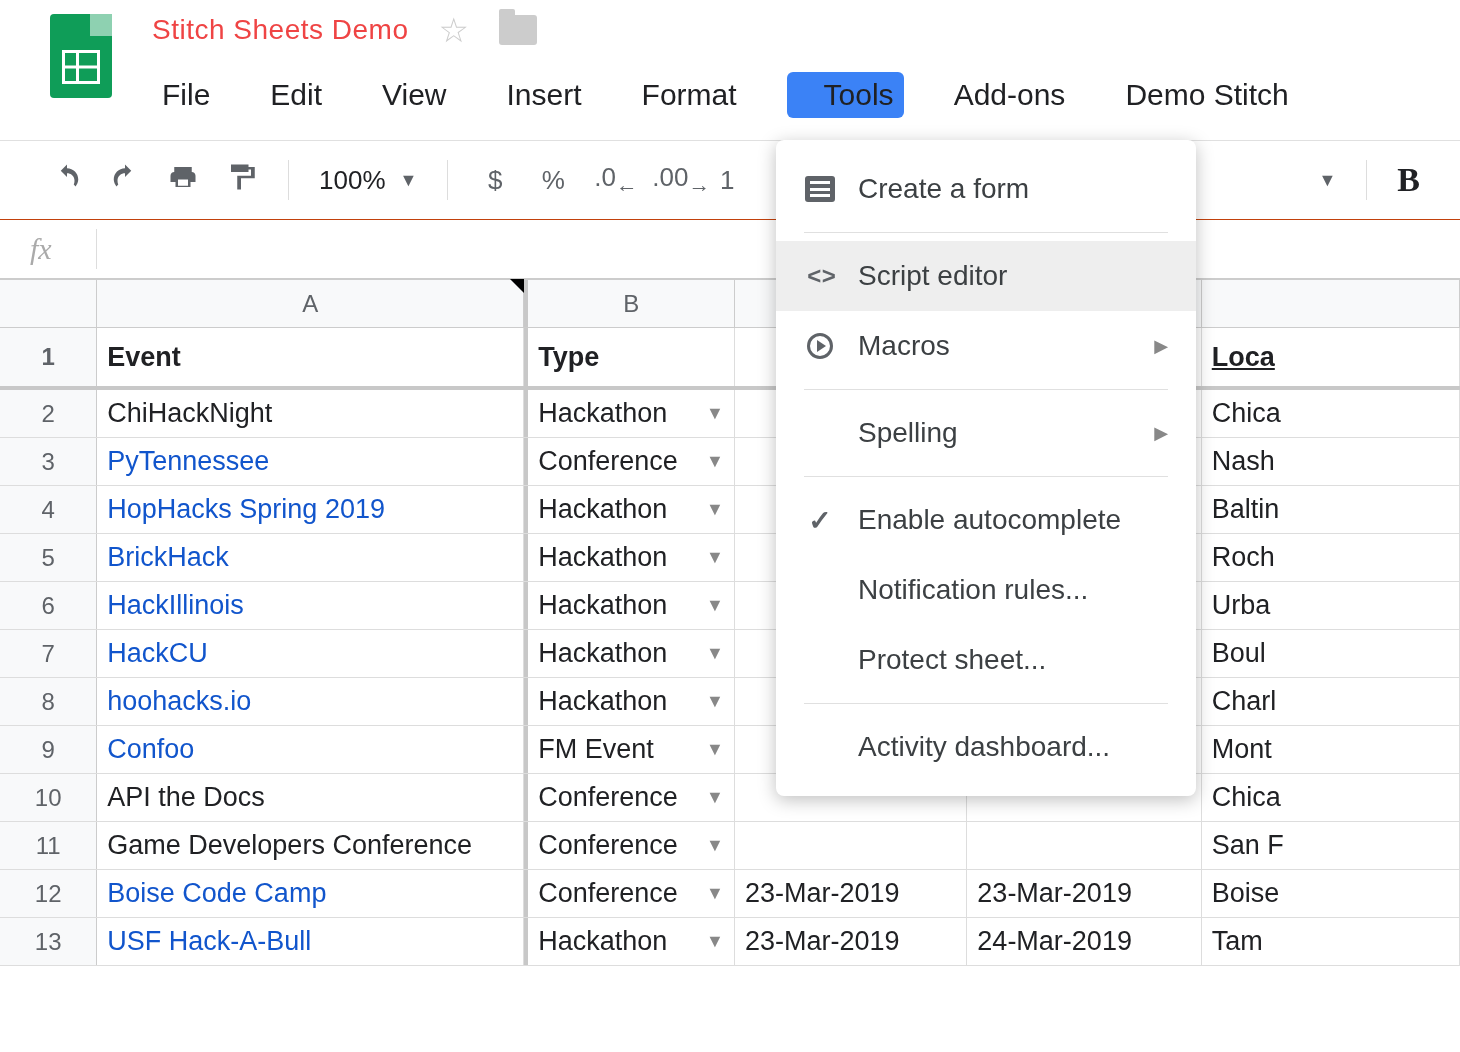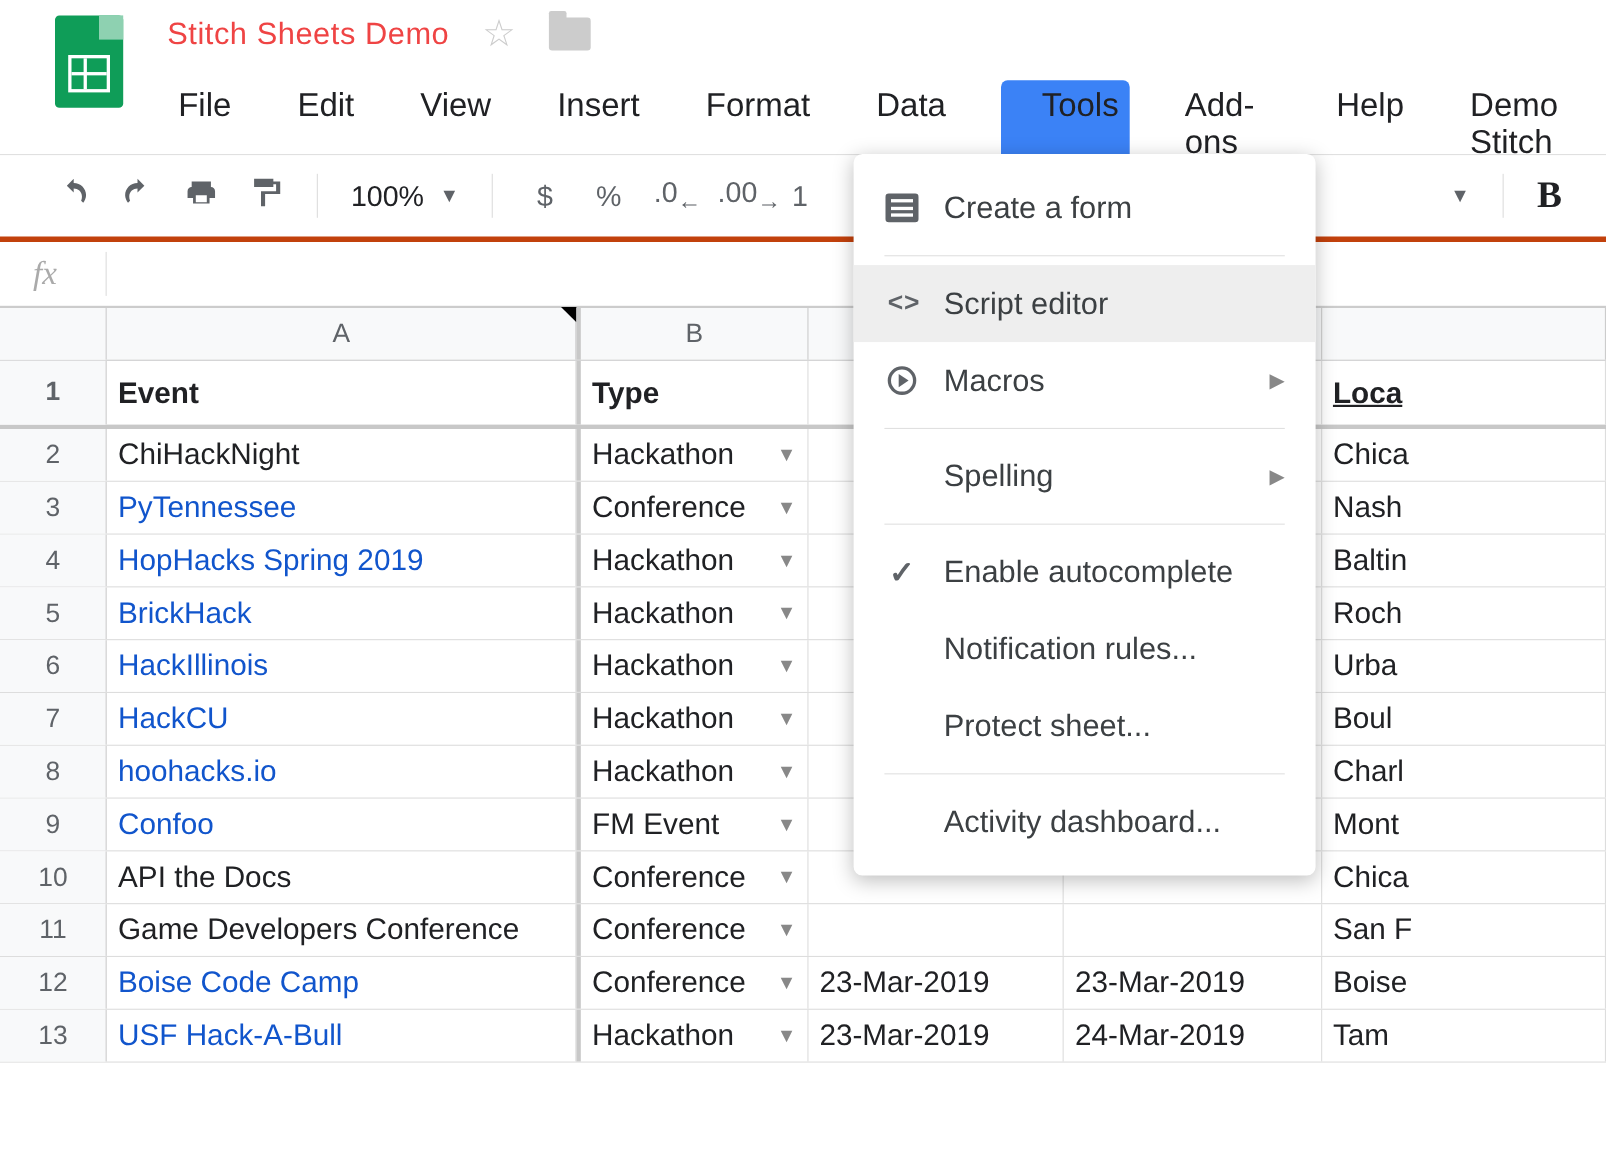--- a/index.html
+++ b/index.html
@@ -54,21 +54,21 @@
   .folder { width:38px; height:30px; background:#ccc; border-radius:3px; position:relative; }
   .folder::before { content:""; position:absolute; top:-6px; left:0; width:16px; height:8px; background:#ccc; border-radius:2px 2px 0 0;}
 
   .menubar { display:flex; gap: 40px; font-size: 30px; color:#202124; margin-top: 22px; }
   .menubar .mitem { padding: 6px 10px; border-radius: 6px; cursor:pointer; }
   .menubar .mitem.active { background:#3b82f6;padding-left:37px; }
 
   
   .toolbar {
     border-top: 1px solid #e0e0e0;
-    border-bottom: 5px solid #c2410c;
+    border-bottom: 1px solid #c2410c;
     height: 80px;
     display:flex;
     align-items:center;
     padding: 0 40px 0 50px;
     gap: 24px;
     color:#5f6368;
     font-size: 26px;
   }
   .toolbar .sep { width:1px; height:40px; background:#ddd; margin: 0 6px; }
   .tbicon { width:34px; text-align:center; }
@@ -185,24 +185,22 @@
         <span class="doc-title">Stitch Sheets Demo</span>
         <span class="star">☆</span>
         <span class="folder"></span>
       </div>
       <div class="menubar">
         <span class="mitem">File</span>
         <span class="mitem">Edit</span>
         <span class="mitem">View</span>
         <span class="mitem">Insert</span>
         <span class="mitem">Format</span>
-        <span class="mitem">Data</span>
         <span class="mitem active">Tools</span>
         <span class="mitem">Add-ons</span>
-        <span class="mitem">Help</span>
         <span class="mitem">Demo Stitch</span>
       </div>
     </div>
   </div>
 
   <div class="toolbar">
     <span class="tbicon"><svg class="tico" viewBox="0 0 24 24">
           <path d="M12 5V2L7 7l5 5V9c3 0 6 2 6 6 0 1-.2 2-.6 3l1.5 1.5C20 18 21 16 21 14c0-5-4-9-9-9z"></path>
         </svg></span>
     <span class="tbicon"><svg class="tico" viewBox="0 0 24 24">

